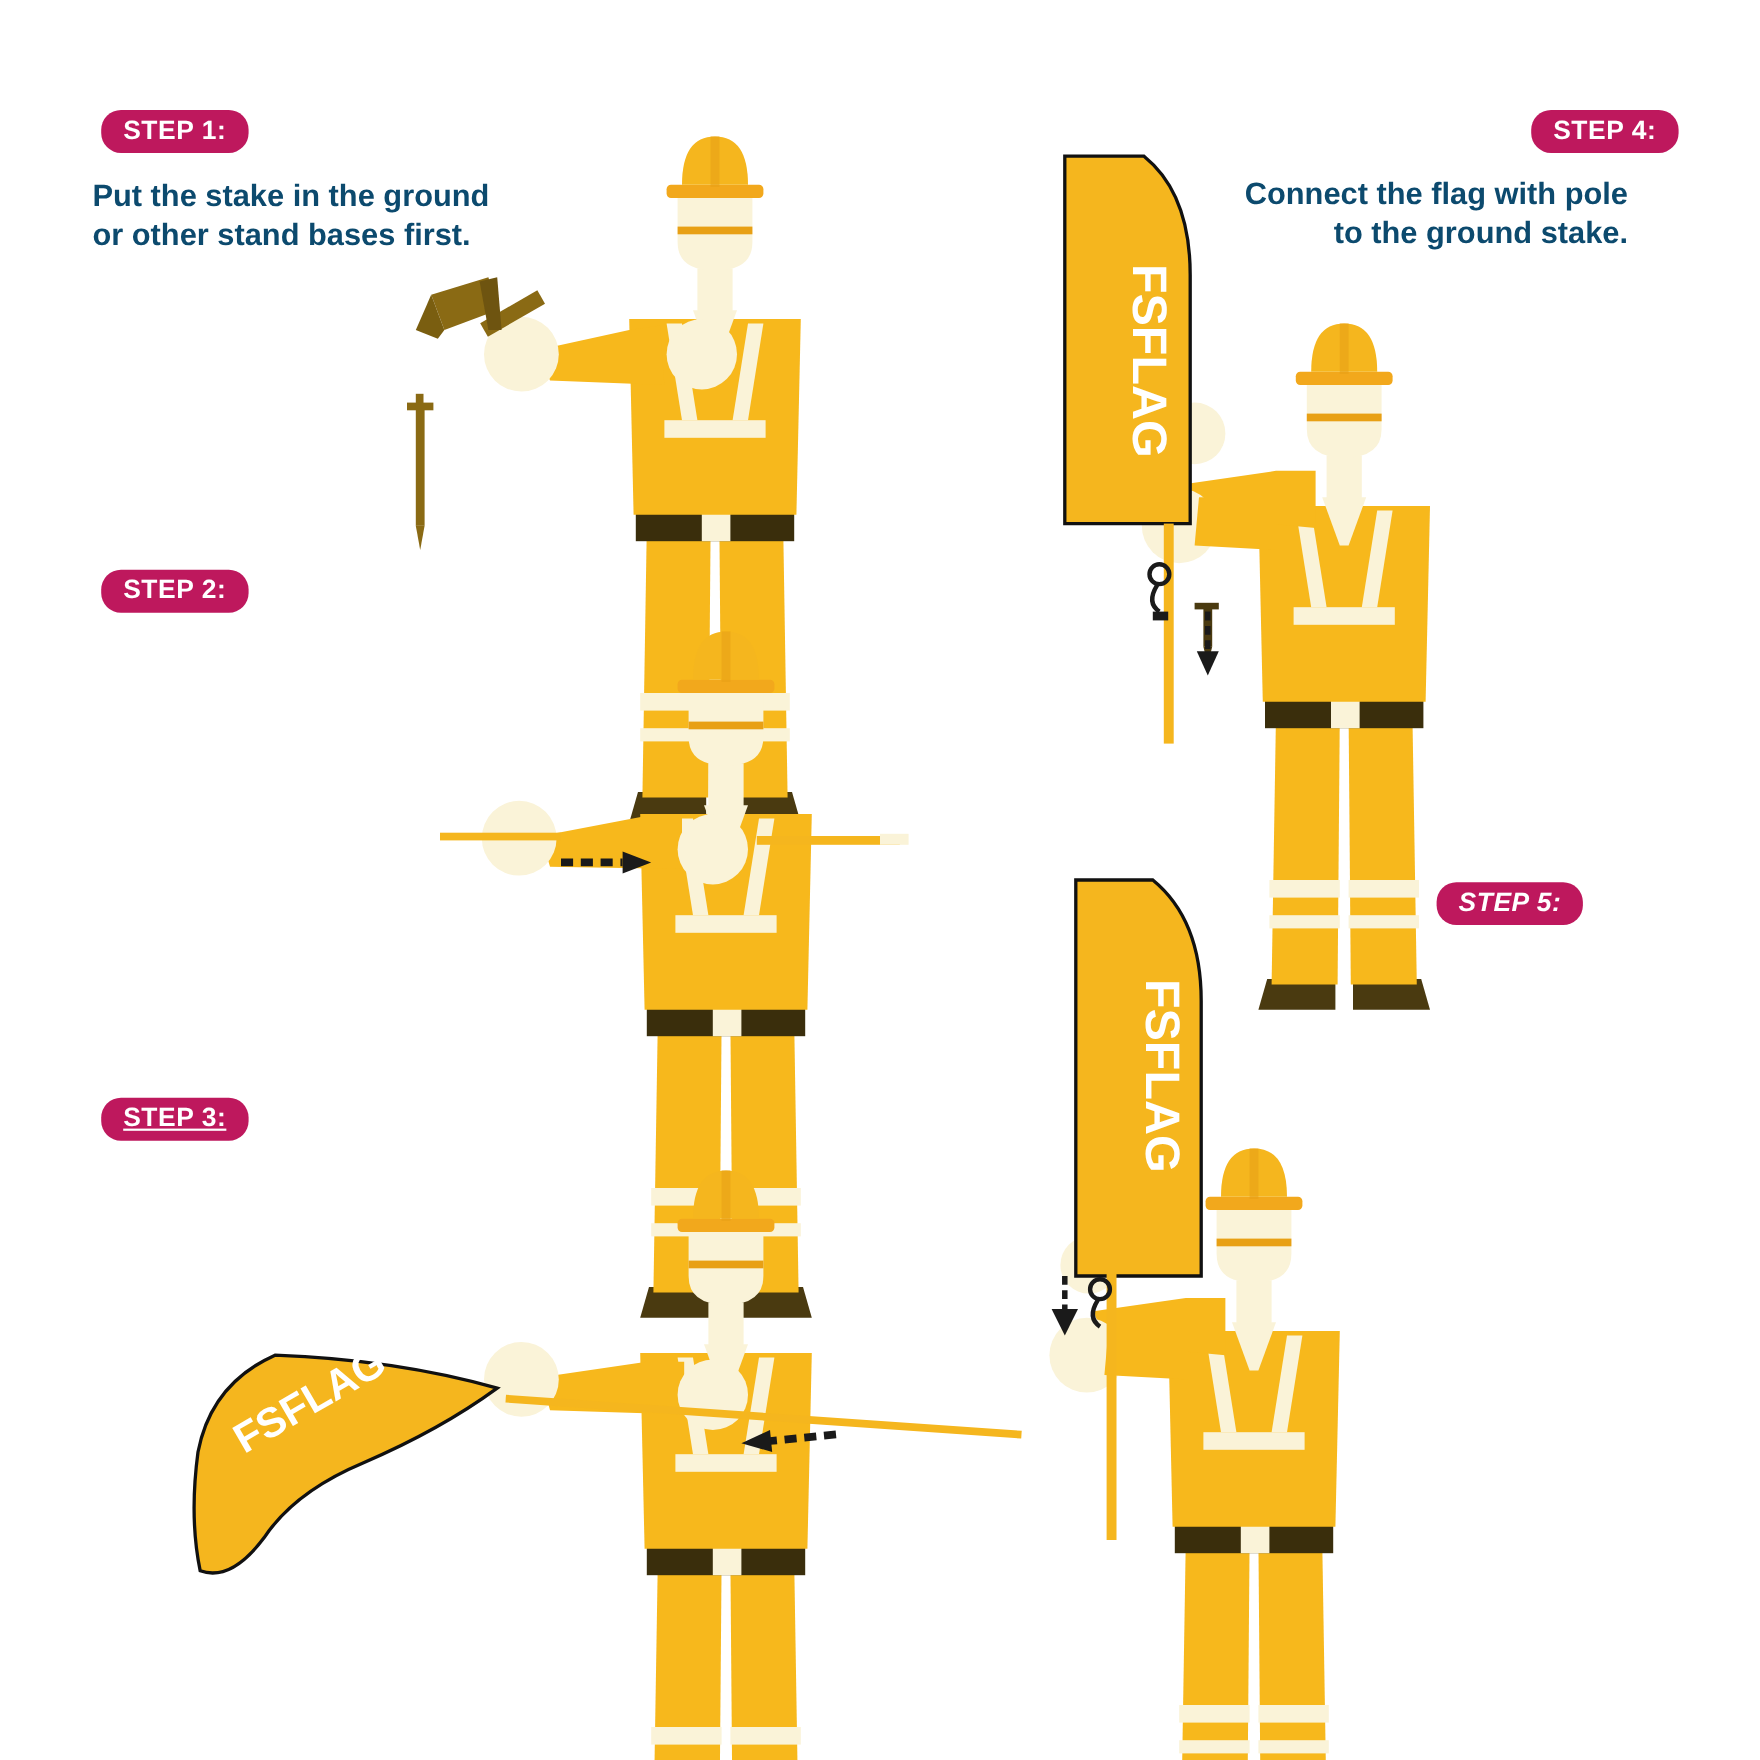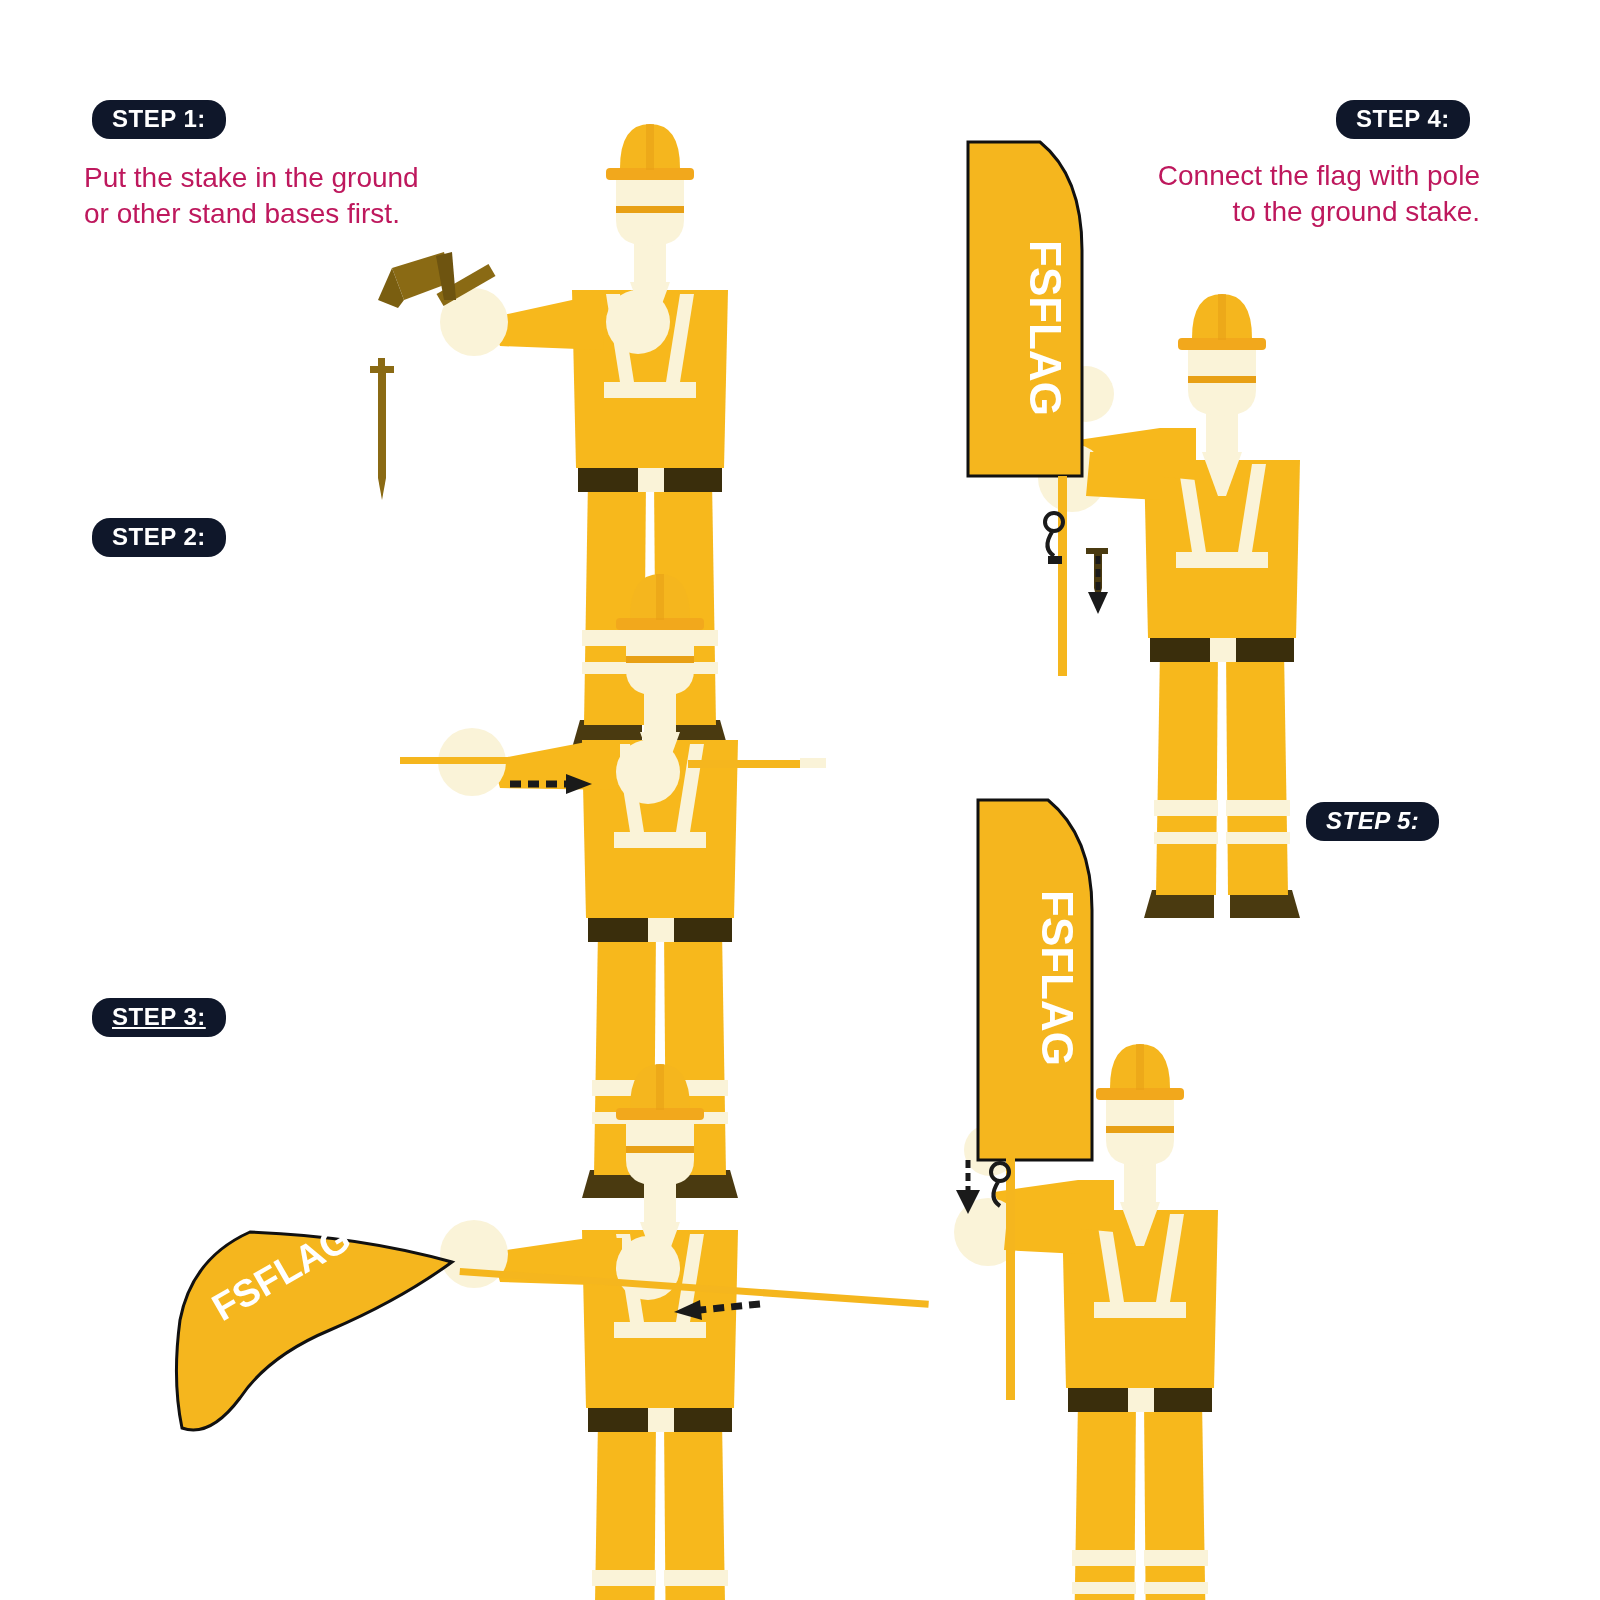--- a/index.html
+++ b/index.html
@@ -15,52 +15,52 @@
     overflow: hidden;
   }
   .stage {
     position: absolute;
     left: 0; top: 0;
     width: 1600px;
     height: 1600px;
   }
   .step-badge {
     position: absolute;
-    background: #0f172a;
+    background: #be185d;
     color: #ffffff;
     font-weight: bold;
     font-size: 24px;
     letter-spacing: 0.5px;
     padding: 7px 20px 8px 20px;
     border-radius: 18px;
     line-height: 1;
     white-space: nowrap;
   }
   .step-text {
     position: absolute;
-    color: #be185d;
+    color: #0c4a6e;
     font-size: 28px;
-    font-weight: normal;
+    font-weight: bold;
     line-height: 1.30;
     white-space: pre-line;
   }
   .align-right { text-align: right; }
   .align-left { text-align: left; }
 
   
   #badge1 { left: 92px;  top: 100px; }
   #text1  { left: 84px;  top: 160px; width: 430px; }
 
   #badge2 { left: 92px;  top: 518px; }
   #text2  { left: 84px;  top: 576px; width: 470px; }
 
   #badge3 { left: 92px;  top: 998px; text-decoration: underline; }
   #text3  { left: 82px;  top: 1056px; width: 470px; }
 
-  #badge4 { left: 1336px; top: 100px; }
+  #badge4 { left: 1392px; top: 100px; }
   #text4  { left: 1040px; top: 158px; width: 440px; }
 
   #badge5 { left: 1306px; top: 802px; font-style: italic; }
   #text5  { left: 1040px; top: 862px; width: 440px; }
 
   svg.art { position: absolute; left: 0; top: 0; width: 1600px; height: 1600px; pointer-events: none; }
   .flag-label {
     font-family: "Liberation Sans", sans-serif;
     font-weight: bold;
     fill: #ffffff;

